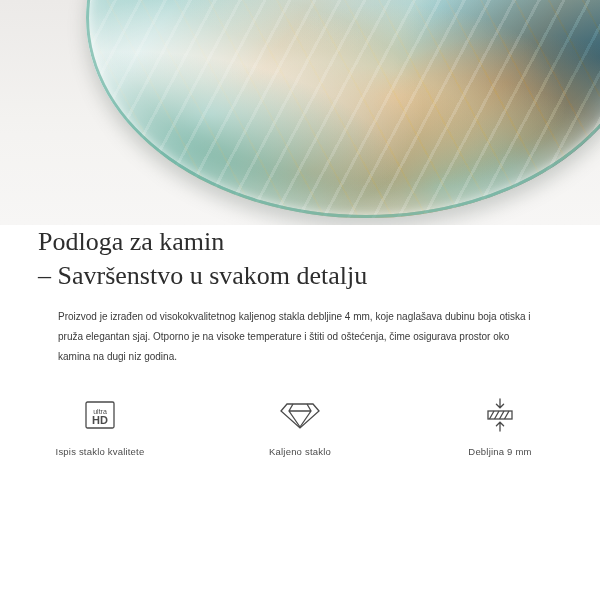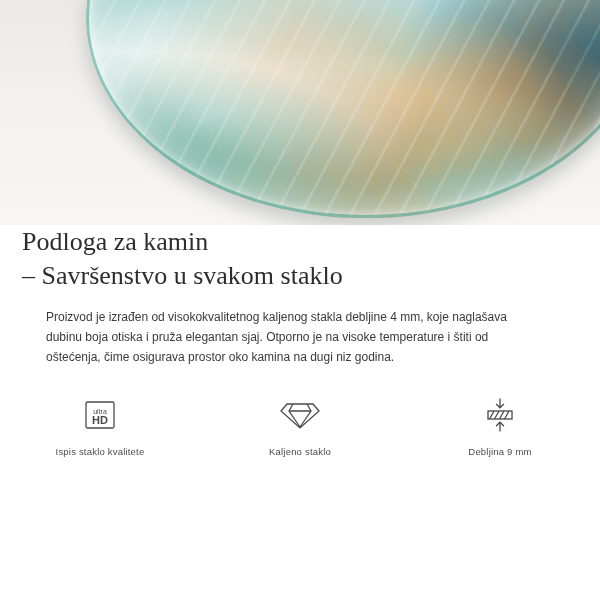--- a/index.html
+++ b/index.html
@@ -85,32 +85,32 @@
 
   
   .content {
     position: absolute;
     left: 0;
     top: 225px;
     width: 600px;
   }
   .headline {
     margin: 0;
-    padding: 0 22px;
+    padding: 0 38px;
     font-family: "Liberation Serif", serif;
     font-weight: 400;
     font-size: 26px;
     line-height: 34px;
     color: #2d2d2d;
   }
   .headline .l2 { display: block; }
   .body-copy {
-    margin: 14px 0 0 4px;
+    margin: 14px 0 0 16px;
     padding: 0 42px;
-    font-size: 12px;
+    font-size: 10px;
     line-height: 20px;
     color: #3a3a3a;
     max-width: 560px;
   }
 
   
   .features {
     position: absolute;
     left: 0;
     top: 392px;
@@ -154,21 +154,21 @@
       <div class="plate-swirl"></div>
 
       <div class="plate-rim"></div>
     </div>
 
   </div>
 
   <div class="content">
     <h1 class="headline">
       <span class="l1">Podloga za kamin</span>
-      <span class="l2">– Savršenstvo u svakom staklo</span>
+      <span class="l2">– Savršenstvo u svakom detalju</span>
     </h1>
     <p class="body-copy">Proizvod je izrađen od visokokvalitetnog kaljenog stakla debljine 4 mm, koje naglašava dubinu boja otiska i pruža elegantan sjaj. Otporno je na visoke temperature i štiti od oštećenja, čime osigurava prostor oko kamina na dugi niz godina.</p>
   </div>
 
   <div class="features">
 
 
     <div class="feature">
       <span class="feature-icon">
         <svg width="40" height="40" viewBox="0 0 40 40">

